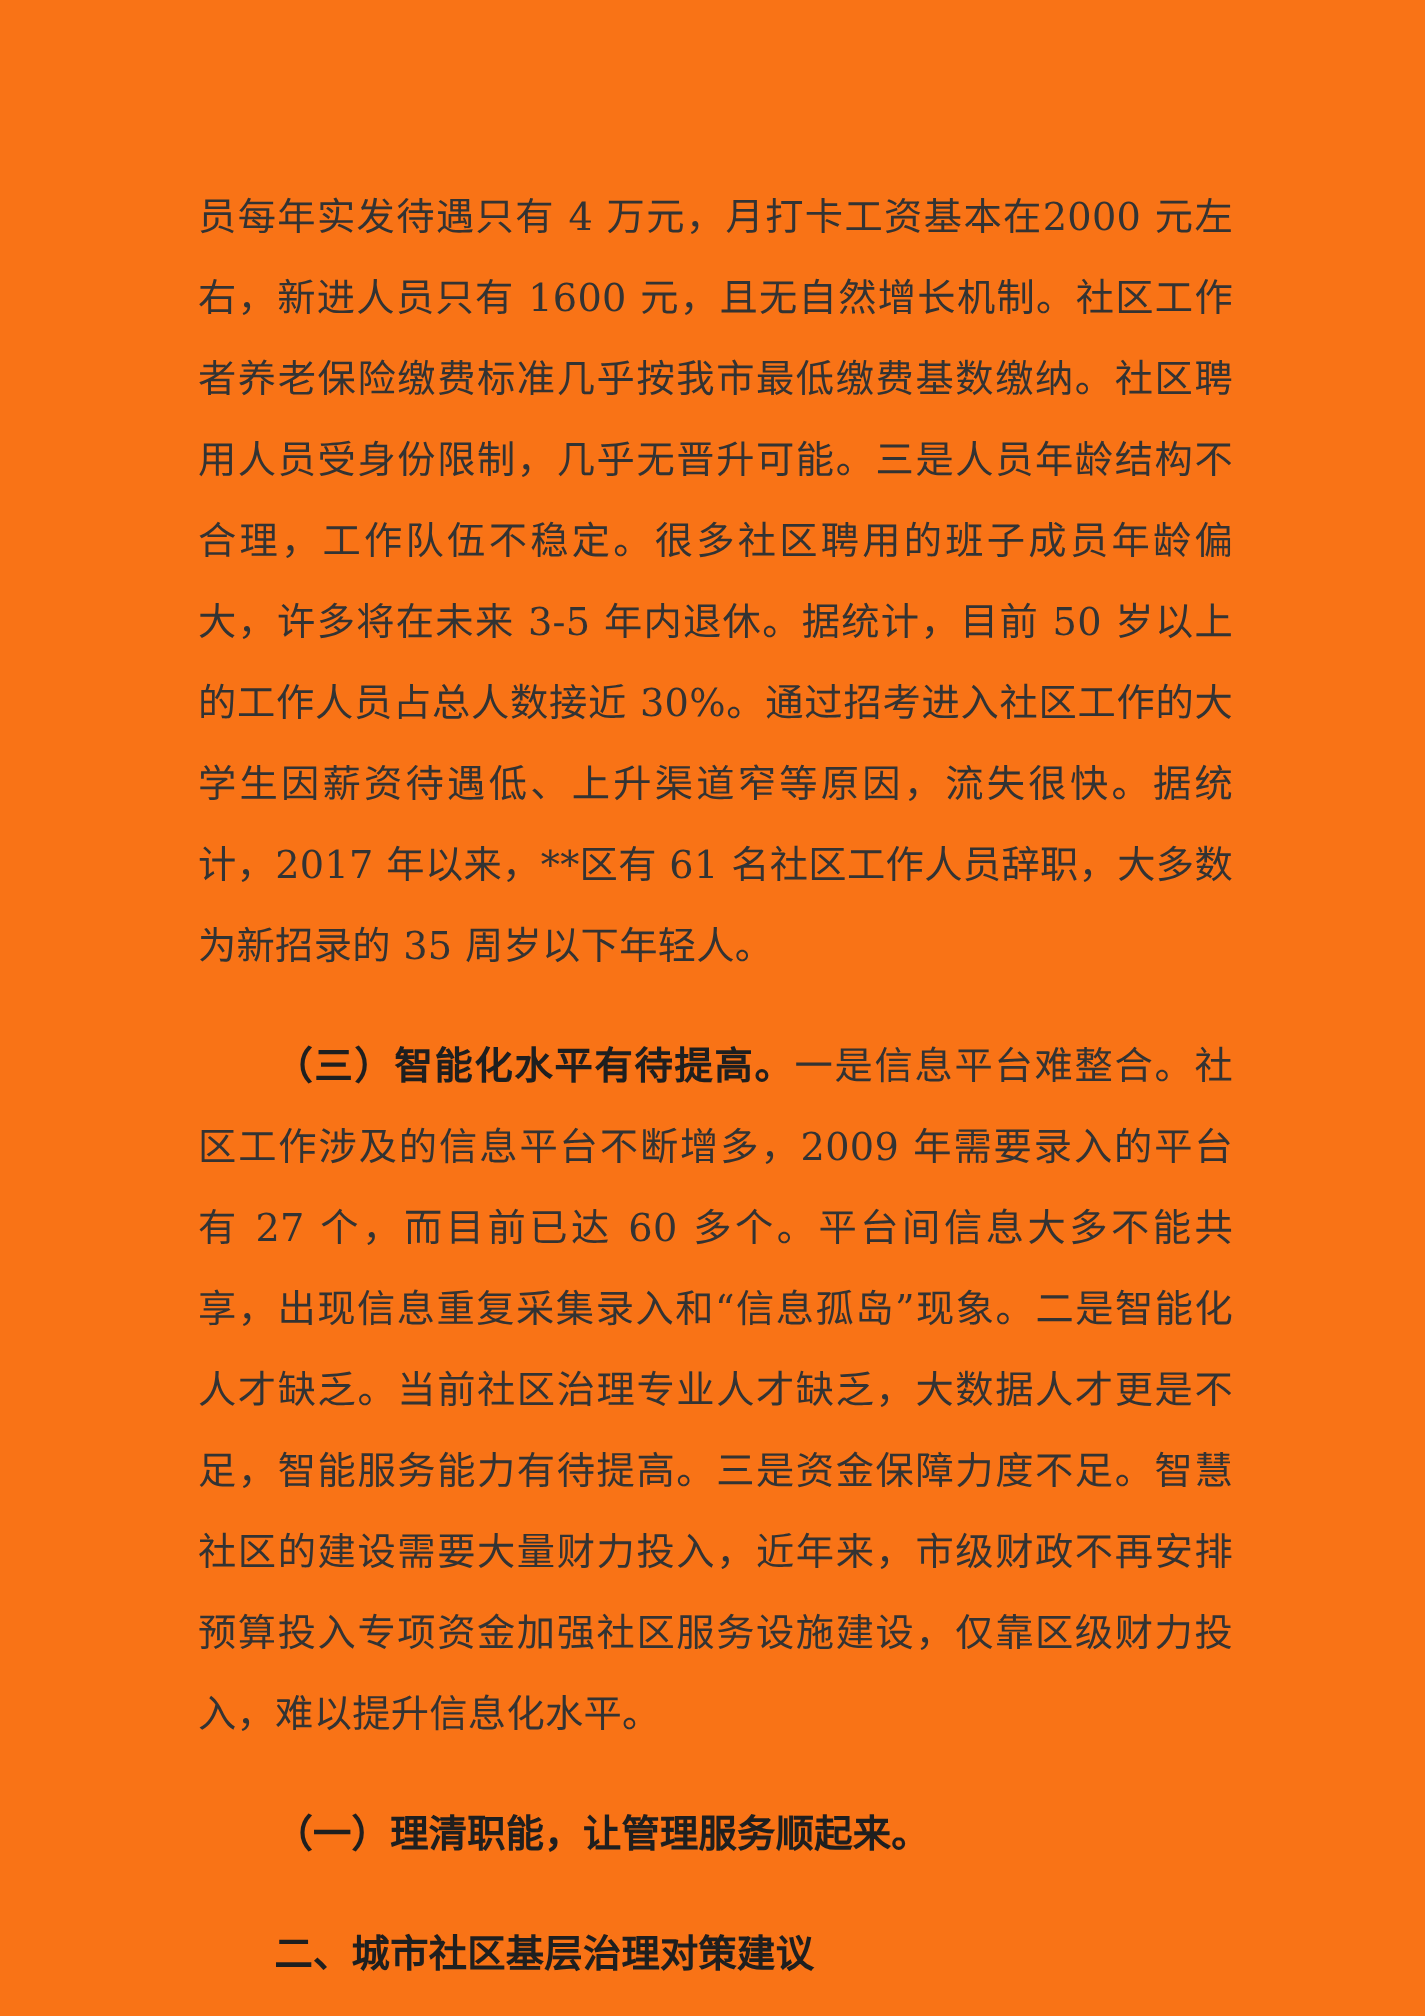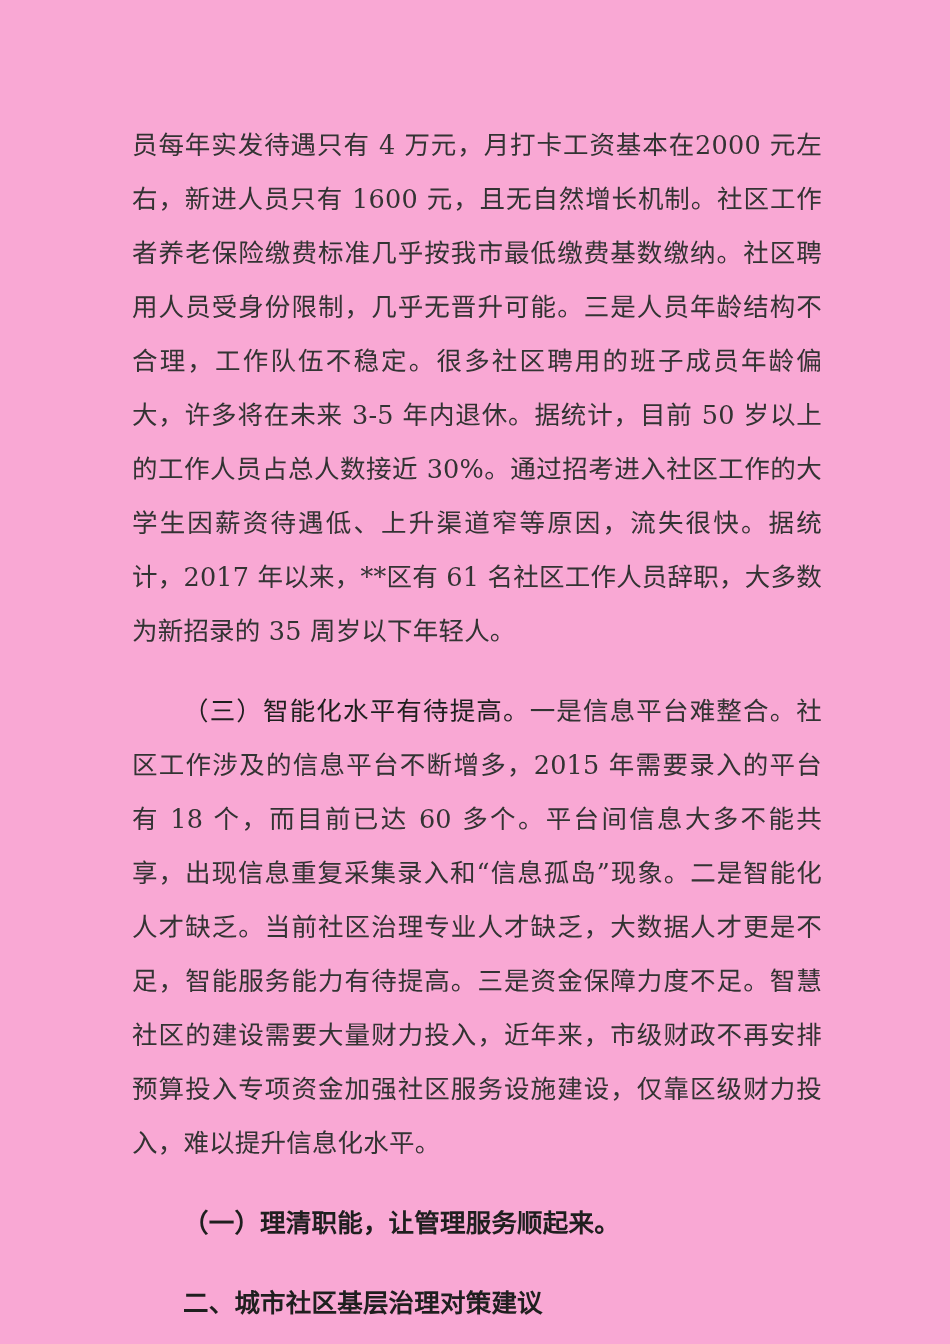--- a/index.html
+++ b/index.html
@@ -12,21 +12,21 @@
     height: 1344px;
     font-family: "DejaVu Serif", "Liberation Serif", serif;
     color: #2b2b2b;
     overflow: hidden;
   }
   .page {
     box-sizing: border-box;
     width: 950px;
     height: 1344px;
     padding: 118px 128px 40px 132px;
-    background: #f9a8d4;
+    background: #f97316;
   }
   .doc-body {
     display: block;
   }
   p.para {
     margin: 0 0 0 0;
     font-size: 25.5px;
     line-height: 54px;
     text-align: justify;
     text-justify: inter-ideograph;
@@ -37,36 +37,36 @@
     margin-top: 26px;
   }
   p.indent {
     text-indent: 2em;
   }
   p.heading {
     font-weight: bold;
     color: #1f1f1f;
   }
   .bold-lead {
-    font-weight: normal;
+    font-weight: bold;
     color: #1f1f1f;
   }
 </style>
 </head>
 <body>
 
 <div class="page">
   <div class="doc-body">
 
     <p class="para">
       <span>员每年实发待遇只有 4 万元，月打卡工资基本在2000 元左右，新进人员只有 1600 元，且无自然增长机制。社区工作者养老保险缴费标准几乎按我市最低缴费基数缴纳。社区聘用人员受身份限制，几乎无晋升可能。三是人员年龄结构不合理，工作队伍不稳定。很多社区聘用的班子成员年龄偏大，许多将在未来 3-5 年内退休。据统计，目前 50 岁以上的工作人员占总人数接近 30%。通过招考进入社区工作的大学生因薪资待遇低、上升渠道窄等原因，流失很快。据统计，2017 年以来，**区有 61 名社区工作人员辞职，大多数为新招录的 35 周岁以下年轻人。</span>
     </p>
 
     <p class="para indent">
-      <span class="bold-lead">（三）智能化水平有待提高。</span><span>一是信息平台难整合。社区工作涉及的信息平台不断增多，2015 年需要录入的平台有 18 个，而目前已达 60 多个。平台间信息大多不能共享，出现信息重复采集录入和“信息孤岛”现象。二是智能化人才缺乏。当前社区治理专业人才缺乏，大数据人才更是不足，智能服务能力有待提高。三是资金保障力度不足。智慧社区的建设需要大量财力投入，近年来，市级财政不再安排预算投入专项资金加强社区服务设施建设，仅靠区级财力投入，难以提升信息化水平。</span>
+      <span class="bold-lead">（三）智能化水平有待提高。</span><span>一是信息平台难整合。社区工作涉及的信息平台不断增多，2009 年需要录入的平台有 27 个，而目前已达 60 多个。平台间信息大多不能共享，出现信息重复采集录入和“信息孤岛”现象。二是智能化人才缺乏。当前社区治理专业人才缺乏，大数据人才更是不足，智能服务能力有待提高。三是资金保障力度不足。智慧社区的建设需要大量财力投入，近年来，市级财政不再安排预算投入专项资金加强社区服务设施建设，仅靠区级财力投入，难以提升信息化水平。</span>
     </p>
 
     <p class="para indent heading">
       <span>（一）理清职能，让管理服务顺起来。</span>
     </p>
 
     <p class="para indent heading">
       <span>二、城市社区基层治理对策建议</span>
     </p>
 

